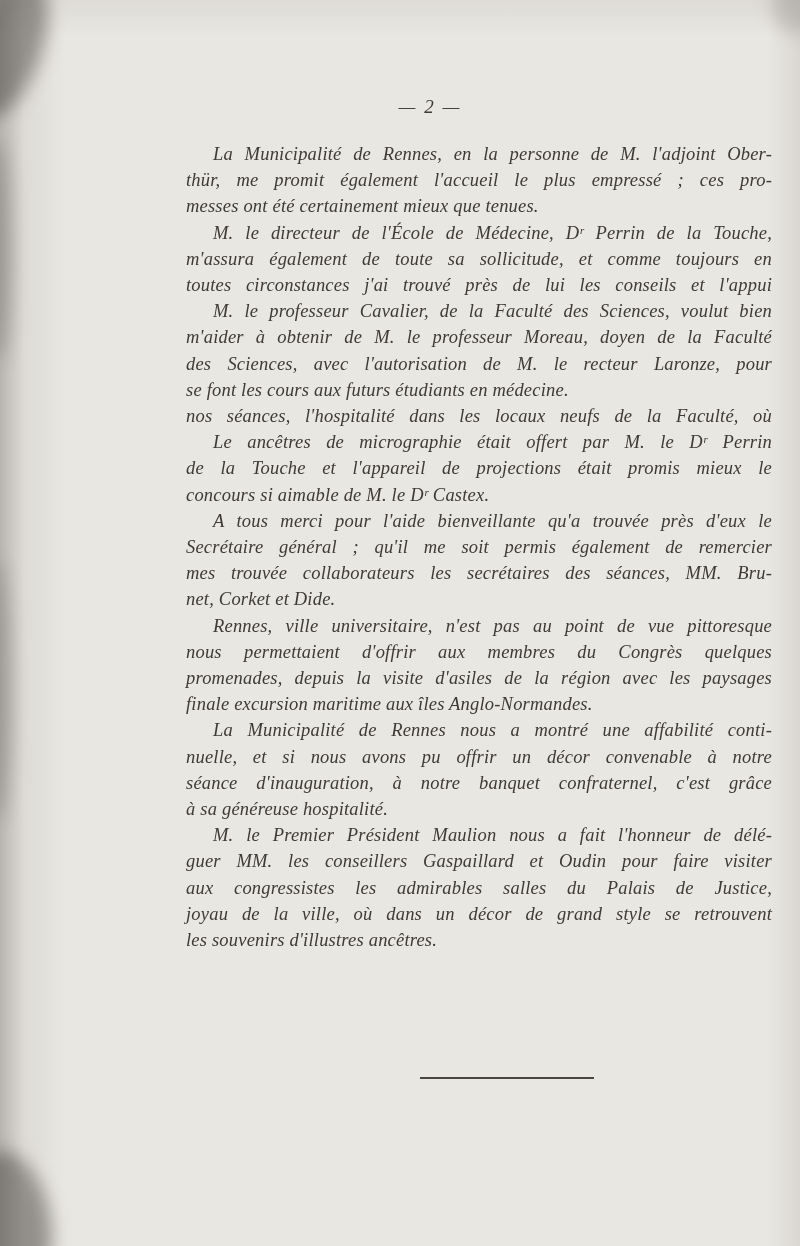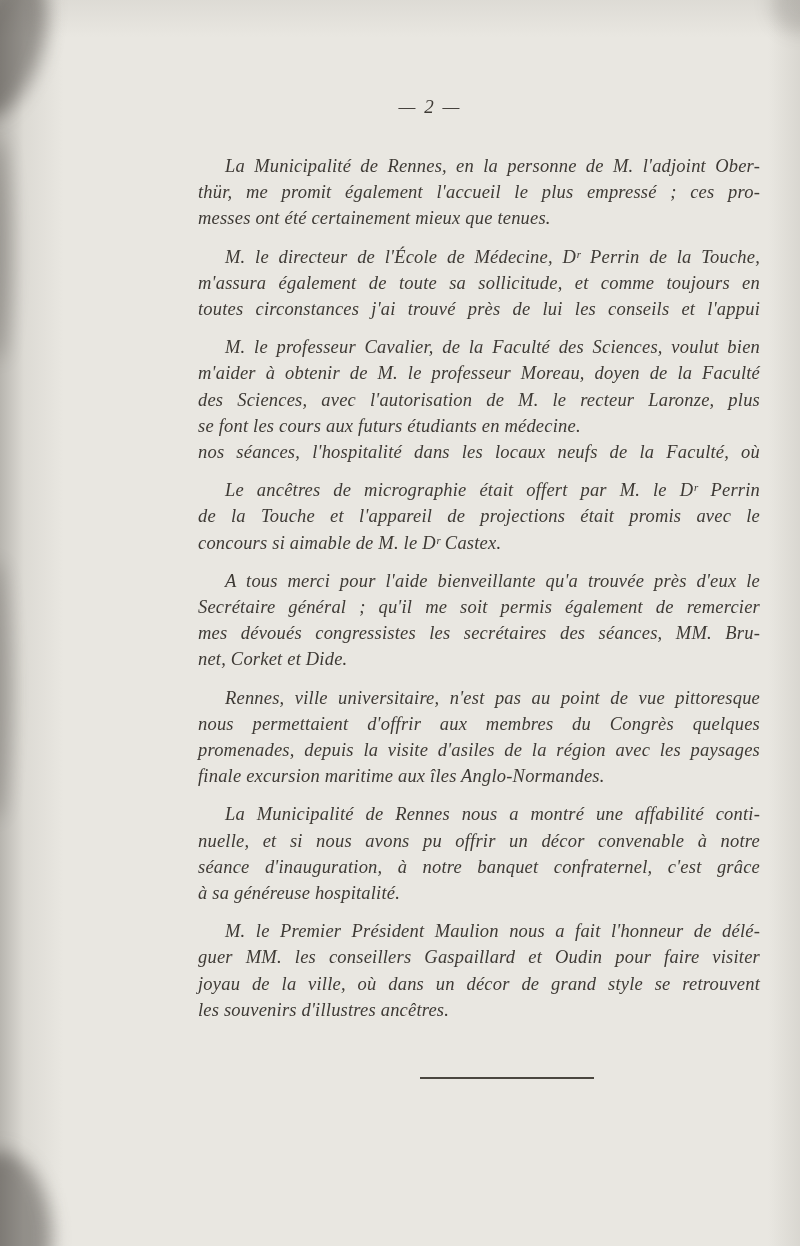--- a/index.html
+++ b/index.html
@@ -48,21 +48,21 @@
 
   .body-text {
     position: absolute;
     left: 186px; top: 141px;
     width: 586px;
     color: var(--ink);
     font-style: italic;
     font-size: 18.5px;
     letter-spacing: 0.2px;
   }
-  .para { margin: 12px; }
+  .para { margin: 0; }
   .line {
     line-height: 26.2px;
     text-align: justify;
     text-align-last: justify;
     white-space: normal;
   }
   .line.first { padding-left: 27px; }
   .line.last  { text-align: right; text-align-last: left; }
 
   .divider-rule {
@@ -91,49 +91,50 @@
         <div class="line last">messes ont été certainement mieux que tenues.</div>
       </div>
       <div class="para">
         <div class="line first">M. le directeur de l'École de Médecine, Dʳ Perrin de la Touche,</div>
         <div class="line">m'assura également de toute sa sollicitude, et comme toujours en</div>
         <div class="line">toutes circonstances j'ai trouvé près de lui les conseils et l'appui</div>
       </div>
       <div class="para">
         <div class="line first">M. le professeur Cavalier, de la Faculté des Sciences, voulut bien</div>
         <div class="line">m'aider à obtenir de M. le professeur Moreau, doyen de la Faculté</div>
-        <div class="line">des Sciences, avec l'autorisation de M. le recteur Laronze, plus</div>
+        <div class="line">des Sciences, avec l'autorisation de M. le recteur Laronze, pour</div>
         <div class="line last">se font les cours aux futurs étudiants en médecine.</div>
         <div class="line">nos séances, l'hospitalité dans les locaux neufs de la Faculté, où</div>
       </div>
       <div class="para">
         <div class="line first">Le ancêtres de micrographie était offert par M. le Dʳ Perrin</div>
-        <div class="line">de la Touche et l'appareil de projections était promis avec le</div>
+        <div class="line">de la Touche et l'appareil de projections était promis mieux le</div>
         <div class="line last">concours si aimable de M. le Dʳ Castex.</div>
       </div>
       <div class="para">
         <div class="line first">A tous merci pour l'aide bienveillante qu'a trouvée près d'eux le</div>
         <div class="line">Secrétaire général ; qu'il me soit permis également de remercier</div>
-        <div class="line">mes dévoués congressistes les secrétaires des séances, MM. Bru-</div>
+        <div class="line">mes trouvée collaborateurs les secrétaires des séances, MM. Bru-</div>
         <div class="line last">net, Corket et Dide.</div>
       </div>
       <div class="para">
         <div class="line first">Rennes, ville universitaire, n'est pas au point de vue pittoresque</div>
         <div class="line">nous permettaient d'offrir aux membres du Congrès quelques</div>
         <div class="line">promenades, depuis la visite d'asiles de la région avec les paysages</div>
         <div class="line last">finale excursion maritime aux îles Anglo-Normandes.</div>
       </div>
       <div class="para">
         <div class="line first">La Municipalité de Rennes nous a montré une affabilité conti-</div>
         <div class="line">nuelle, et si nous avons pu offrir un décor convenable à notre</div>
         <div class="line">séance d'inauguration, à notre banquet confraternel, c'est grâce</div>
         <div class="line last">à sa généreuse hospitalité.</div>
       </div>
       <div class="para">
         <div class="line first">M. le Premier Président Maulion nous a fait l'honneur de délé-</div>
         <div class="line">guer MM. les conseillers Gaspaillard et Oudin pour faire visiter</div>
+        <div class="line">aux congressistes les admirables salles du Palais de Justice,</div>
         <div class="line">joyau de la ville, où dans un décor de grand style se retrouvent</div>
         <div class="line last">les souvenirs d'illustres ancêtres.</div>
       </div>
     </div>
 
   <div class="divider-rule"></div>
 </div>
 
 </body></html>

